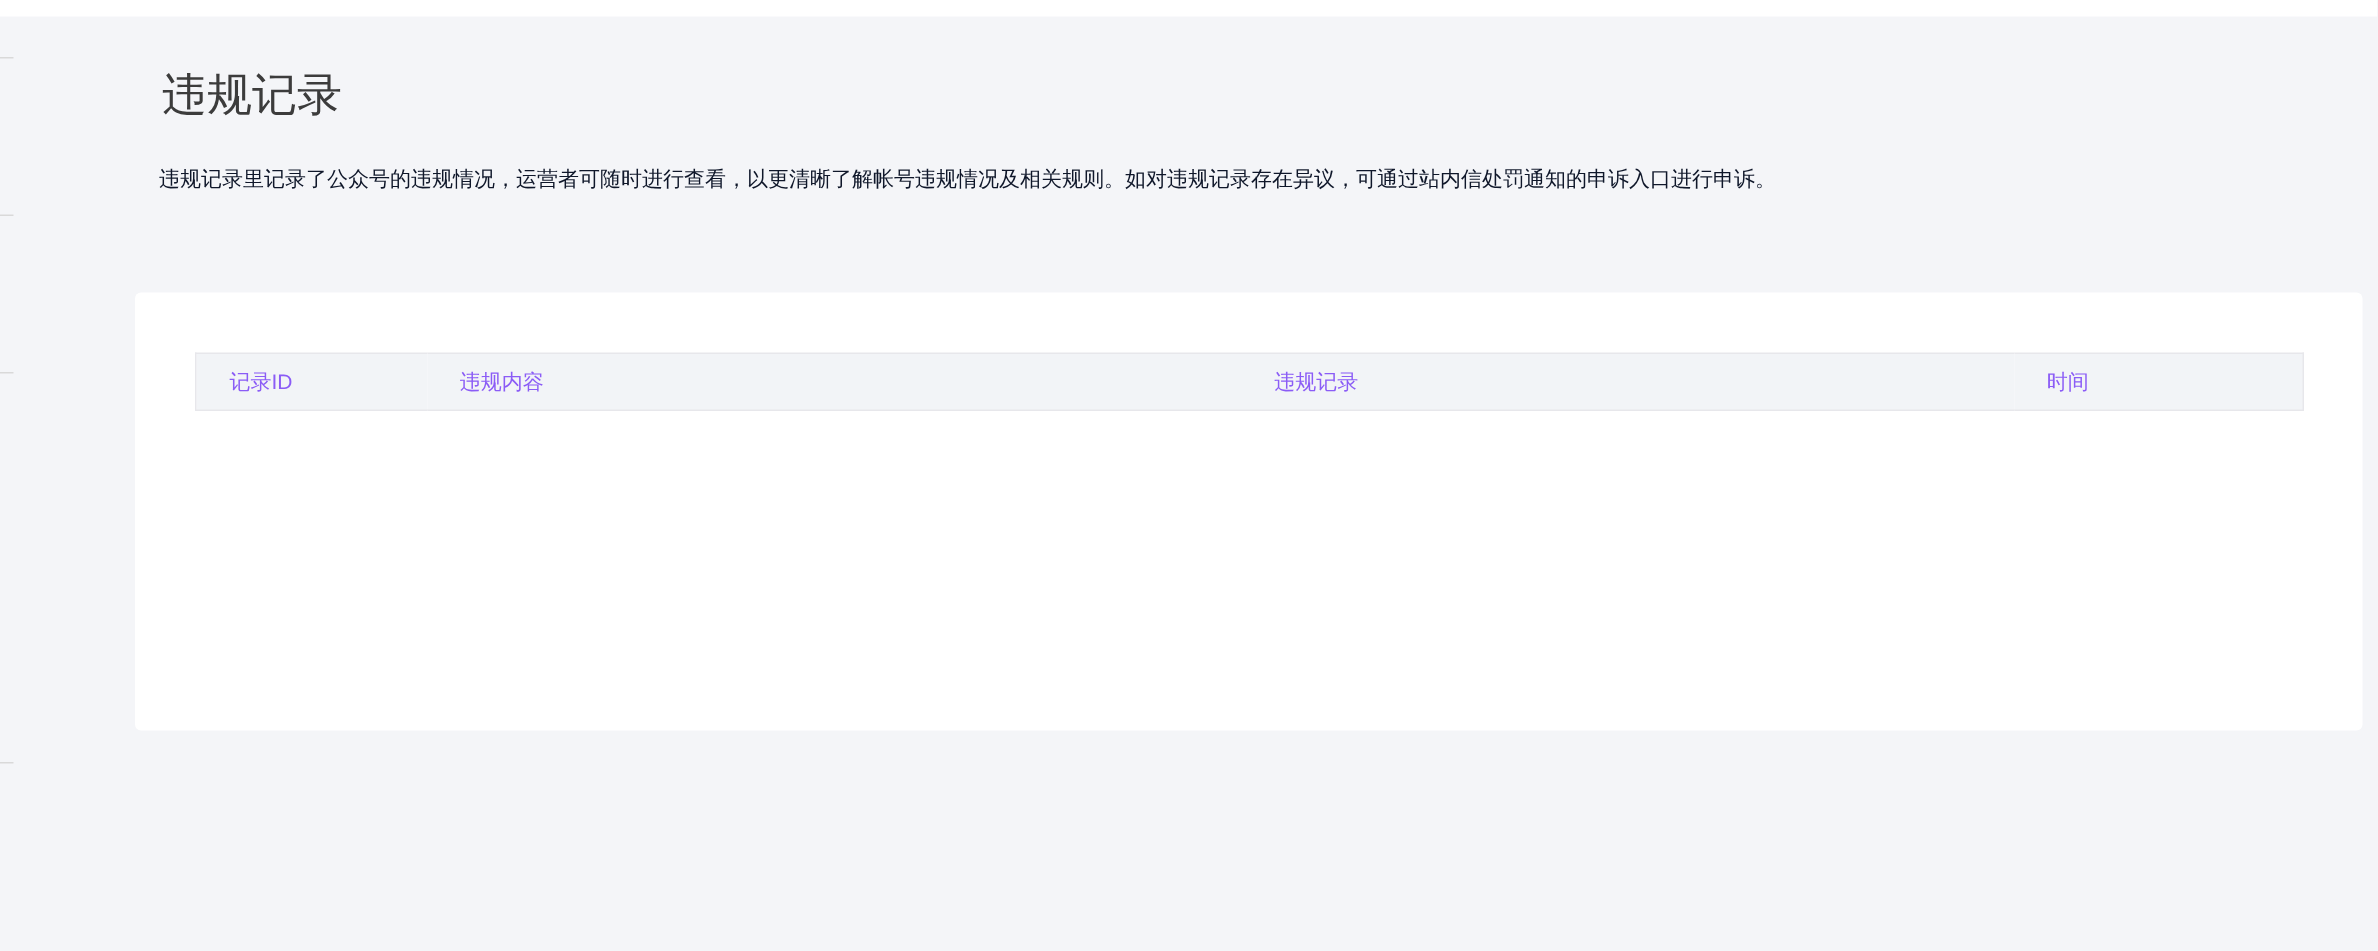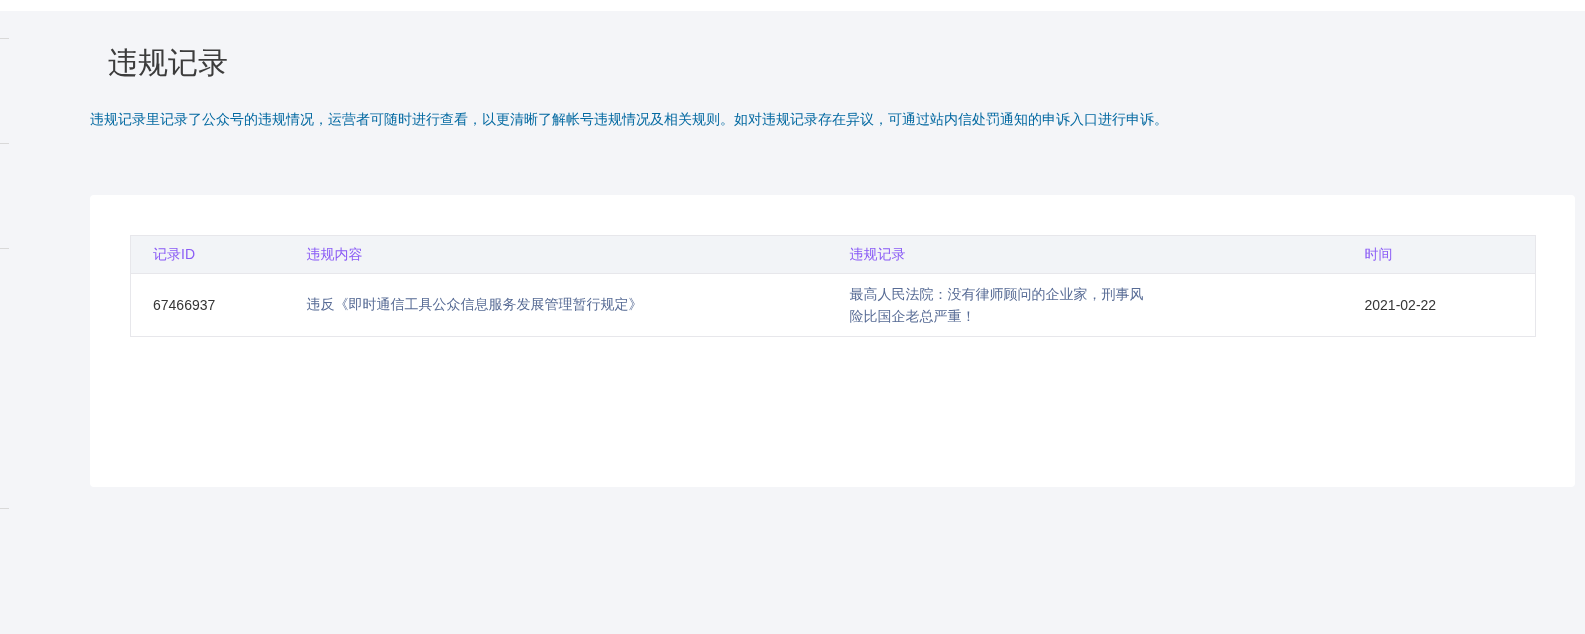--- a/index.html
+++ b/index.html
@@ -31,24 +31,24 @@
   .content {
     padding-left: 90px;
   }
   .page-title {
     margin: 32px 0 0 18px;
     font-size: 30px;
     font-weight: 400;
     color: #3c3c3c;
   }
   .page-desc {
-    margin: 26px 0 0 0;
+    margin: 26px 0 0 16px;
     font-size: 14px;
     line-height: 19px;
-    color: #0369a1;
+    color: #0f172a;
   }
   .card {
     margin-top: 66px;
     width: 1485px;
     height: 292px;
     background: #ffffff;
     border-radius: 4px;
     padding: 40px 40px 0 40px;
   }
   .card-intro {
@@ -115,26 +115,16 @@
       </colgroup>
       <thead>
         <tr>
           <th>记录ID</th>
           <th>违规内容</th>
           <th>违规记录</th>
           <th>时间</th>
         </tr>
       </thead>
       <tbody>
-        <tr>
-          <td class="cell-plain">67466937</td>
-          <td>
-            <span class="cell-link">违反《即时通信工具公众信息服务发展管理暂行规定》</span>
-          </td>
-          <td>
-            <span class="cell-link cell-content-text">最高人民法院：没有律师顾问的企业家，刑事风险比国企老总严重！</span>
-          </td>
-          <td class="cell-plain">2021-02-22</td>
-        </tr>
       </tbody>
     </table>
   </div>
 </div>
 
 </body></html>

